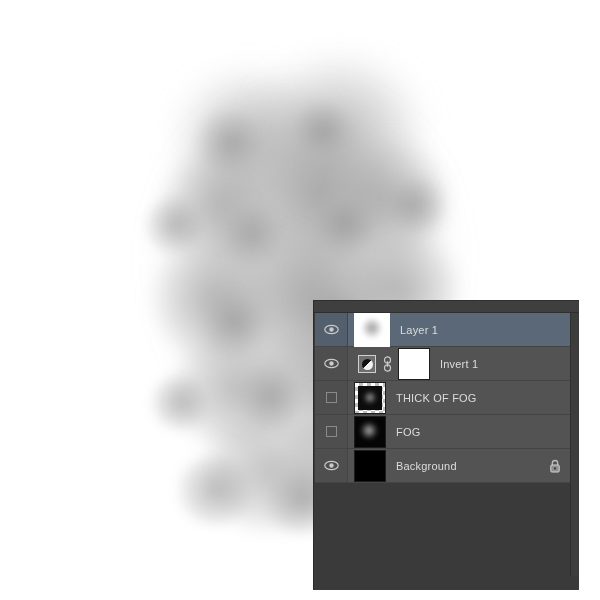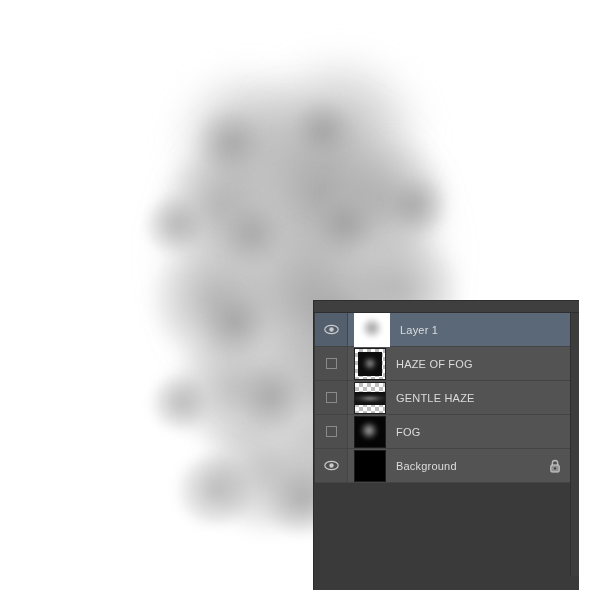--- a/index.html
+++ b/index.html
@@ -236,44 +236,55 @@
         </svg>
       </div>
       <div class="thumb-cell">
         <div class="thumb sel-outline">
           <div class="t-inner art-layer1"></div>
         </div>
       </div>
       <div class="layer-name">Layer 1</div>
     </div>
 
+    <div class="layer-row">
+      <div class="eye-cell">
+        <svg class="eye-icon" width="15" height="11" viewBox="0 0 15 11">
+          <ellipse cx="7.5" cy="5.5" rx="6.7" ry="4.2" fill="none" stroke="#c9c9c9" stroke-width="1.2"></ellipse>
+          <circle cx="7.5" cy="5.5" r="2.2" fill="#c9c9c9"></circle>
+        </svg>
+      </div>
+      <div class="thumb-cell">
+        <div class="adj-icon">
+          <div class="half"></div>
+        </div>
+        <div class="link-icon">
+          <svg width="9" height="16" viewBox="0 0 9 16">
+            <rect x="1.5" y="0.8" width="6" height="6.4" rx="3" fill="none" stroke="#c9c9c9" stroke-width="1.2"></rect>
+            <rect x="1.5" y="8.8" width="6" height="6.4" rx="3" fill="none" stroke="#c9c9c9" stroke-width="1.2"></rect>
+            <line x1="4.5" y1="5.2" x2="4.5" y2="10.8" stroke="#c9c9c9" stroke-width="1.3"></line>
+          </svg>
+        </div>
+        <div class="mask-thumb"></div>
+      </div>
+      <div class="layer-name">Invert 1</div>
+    </div>
 
     <div class="layer-row">
       <div class="eye-cell">
         <div class="eye-empty"></div>
       </div>
       <div class="thumb-cell">
         <div class="thumb checker">
           <div class="t-inner art-wisps" style="left:3px;top:3px;right:3px;bottom:3px;"></div>
         </div>
       </div>
-      <div class="layer-name">HAZE OF FOG</div>
-    </div>
-
-    <div class="layer-row">
-      <div class="eye-cell">
-        <div class="eye-empty"></div>
-      </div>
-      <div class="thumb-cell">
-        <div class="thumb checker">
-          <div class="art-haze-band"></div>
-        </div>
-      </div>
-      <div class="layer-name">GENTLE HAZE</div>
-    </div>
+      <div class="layer-name">THICK OF FOG</div>
+    </div>
+
 
 
     <div class="layer-row">
       <div class="eye-cell">
         <div class="eye-empty"></div>
       </div>
       <div class="thumb-cell">
         <div class="thumb">
           <div class="t-inner art-fog"></div>
         </div>

